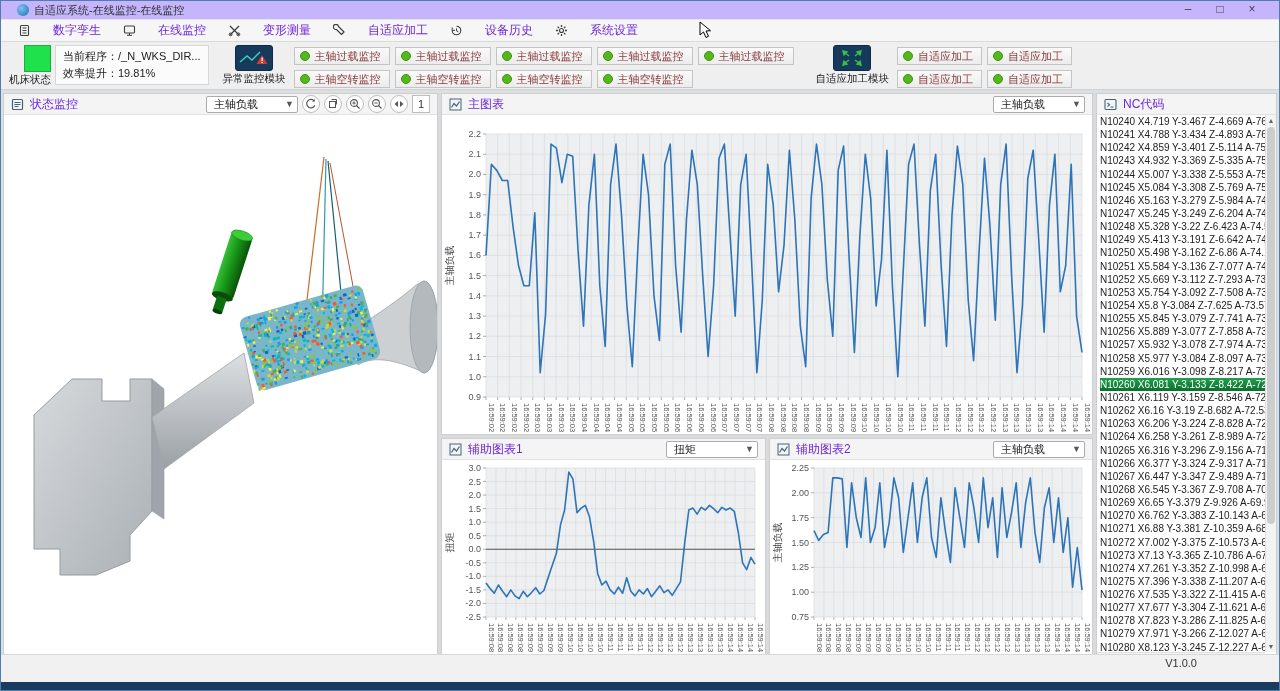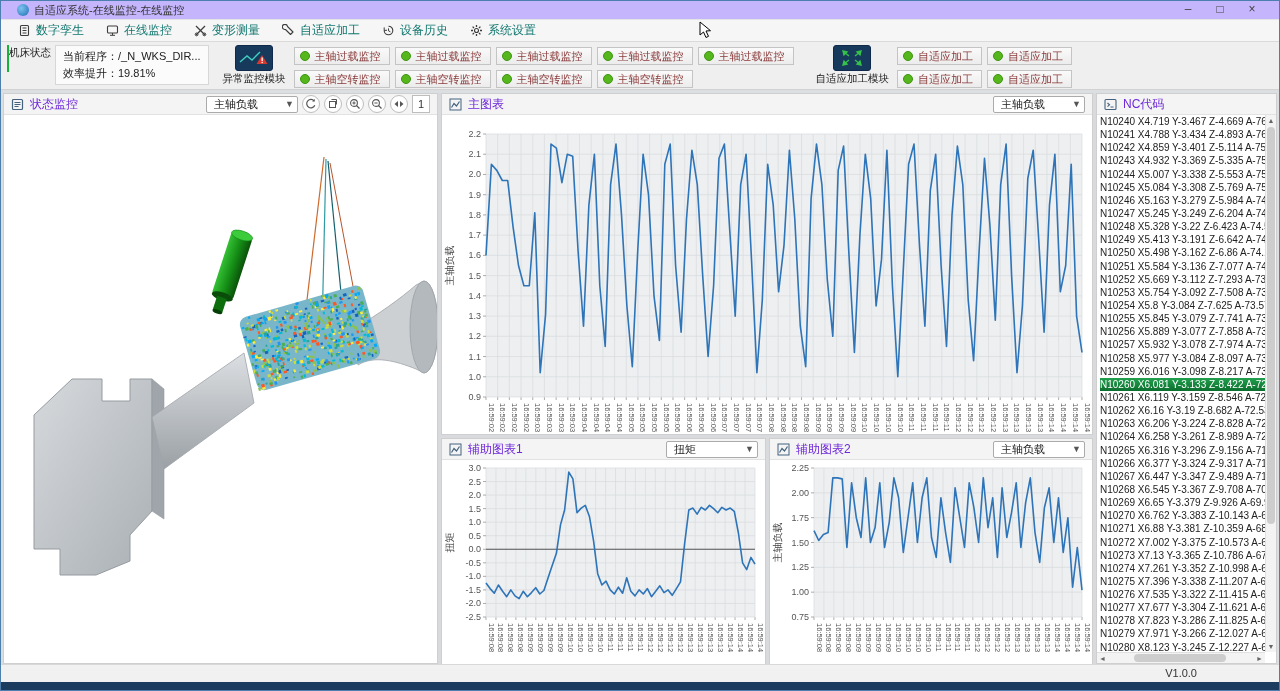--- a/index.html
+++ b/index.html
@@ -10,25 +10,25 @@
     border:1px solid #4d7fae;
   }
   
   .titlebar{height:19px;background:#c4b5fd;border-bottom:1px solid #e4e4e4;display:flex;align-items:center;padding:0 11px;}
   .app-icon{width:12px;height:12px;border-radius:50%;background:radial-gradient(circle at 35% 35%,#7ec3ef,#1f6fb5);margin:0 5px;flex:0 0 auto;}
   .win-title{font-size:11px;color:#333;}
   .win-controls{margin-left:auto;display:flex;}
   .win-btn{width:32px;height:18px;text-align:center;font-size:12px;line-height:17px;color:#444;cursor:default;}
   
   .menubar{height:22px;background:#f6f6f6;border-bottom:1px solid #dadada;display:flex;align-items:center;padding-left:6px;}
-  .menu-item{display:flex;align-items:center;gap:5px;padding:2px 11px;font-size:12px;color:#0f766e;}
+  .menu-item{display:flex;align-items:center;gap:22px;padding:2px 11px;font-size:12px;color:#6d28d9;}
   .menu-item svg{display:block;}
   
   .statusrow{height:48px;background:#efefef;border-bottom:1px solid #d2d2d2;display:flex;align-items:flex-start;padding:3px 4px 0 6px;}
-  .machine-status{width:44px;display:flex;flex-direction:row;align-items:flex-start;}
+  .machine-status{width:44px;display:flex;flex-direction:column;align-items:flex-end;}
   .status-square{width:27px;height:27px;background:#1fe14b;border:1px solid #17b23a;}
   .small-label{font-size:10.5px;color:#222;margin-top:1px;white-space:nowrap;}
   .program-box{margin-left:4px;background:#fbfbfb;border:1px solid #d7d7d7;padding:2px 7px;font-size:11px;color:#222;line-height:17px;white-space:nowrap;}
   .module{display:flex;flex-direction:column;align-items:center;margin-left:14px;}
   .module .mod-icon{width:38px;height:26px;background:#17395c;border-radius:3px;border:1px solid #0e294b;display:flex;align-items:center;justify-content:center;}
   .btn-grid{display:flex;flex-direction:column;gap:5px;margin-left:8px;margin-top:2px;}
   .btn-row{display:flex;gap:5px;}
   .ind-btn{display:flex;align-items:center;gap:5px;background:linear-gradient(#fafafa,#ececec);border:1px solid #c4c4c4;border-radius:0;height:18px;padding:0 8px 0 5px;white-space:nowrap;}
   .dot{width:10px;height:10px;border-radius:50%;background:#56b71d;border:1px solid #3f9410;flex:0 0 auto;}
   .ind-label{font-size:11px;color:#8a3b3b;}
@@ -55,21 +55,21 @@
   .nc-list{position:absolute;top:0;left:0;right:11px;bottom:11px;overflow:hidden;padding-left:3px;}
   .nc-row{font-size:10px;line-height:13.15px;height:13.15px;white-space:nowrap;overflow:hidden;color:#222;}
   .nc-row.hl{background:linear-gradient(#21a04e,#0b6e2d);color:#fff;}
   .nc-vscroll{position:absolute;top:0;right:0;width:11px;bottom:11px;background:#f3f3f3;border-left:1px solid #e0e0e0;}
   .nc-vscroll .arr{height:11px;font-size:7px;color:#666;text-align:center;line-height:11px;}
   .nc-vthumb{position:absolute;left:1px;right:1px;top:12px;height:74%;background:#cdcdcd;border-radius:4px;}
   .nc-hscroll{position:absolute;left:0;right:11px;bottom:0;height:11px;background:#f3f3f3;border-top:1px solid #e0e0e0;display:flex;align-items:center;}
   .nc-hscroll .arr{width:11px;font-size:7px;color:#666;text-align:center;}
   .nc-hthumb{position:absolute;left:22%;width:55%;top:1px;bottom:1px;background:#cdcdcd;border-radius:4px;}
   
-  .statusbar{position:absolute;left:0;right:0;bottom:8px;height:18px;background:#f1f1f1;border-top:1px solid #d8d8d8;}
+  .statusbar{position:absolute;left:0;right:0;bottom:8px;height:28px;background:#f1f1f1;border-top:1px solid #d8d8d8;}
   .version{position:absolute;right:82px;top:2px;font-size:11px;color:#333;}
   .bottomstrip{position:absolute;left:0;right:0;bottom:0;height:8px;background:#1c3c5f;}
   .cursor{position:absolute;left:698px;top:20px;pointer-events:none;z-index:50;}
 </style>
 </head>
 <body>
 
 <div class="window">
 
   <div class="titlebar">

